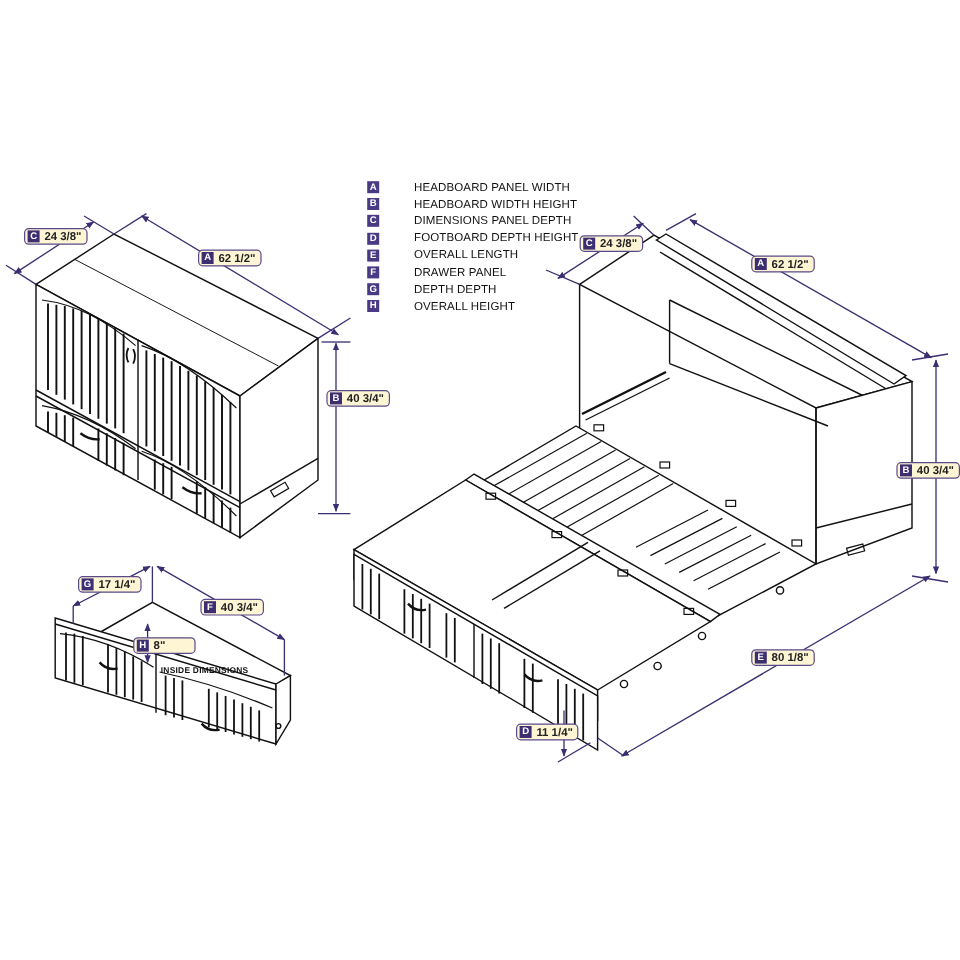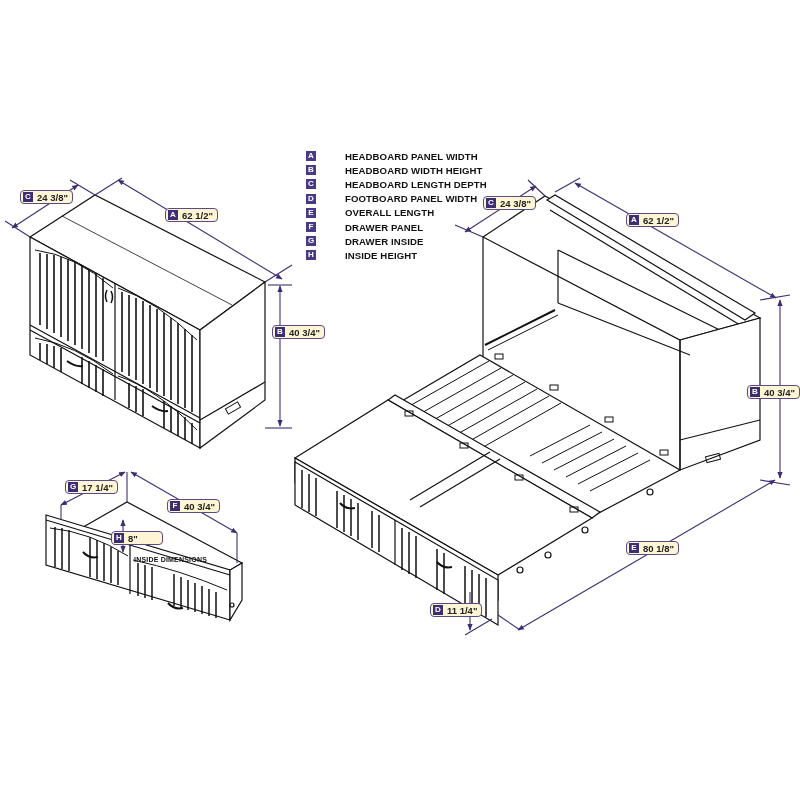--- a/index.html
+++ b/index.html
@@ -1,21 +1,21 @@
 <!DOCTYPE html>
 <html><head>
 <meta charset="utf-8">
 <style>
   html, body { margin: 0; padding: 0; background: #ffffff; }
   body { width: 800px; height: 800px; position: relative; overflow: hidden; font-family: "Liberation Sans", sans-serif; }
   #canvas { position: absolute; left: 0; top: 0; width: 800px; height: 800px; }
   .legend { position: absolute; left: 306px; top: 149px; }
   .legend-row { display: flex; align-items: center; height: 14.2px; }
   .legend-key { width: 10px; height: 10px; background: #4a3a86; color: #fff; font-size: 8px; font-weight: bold; display: flex; align-items: center; justify-content: center; margin-right: 5px; line-height: 1; }
-  .legend-text { font-size: 9.6px; font-weight: bold; color: #111; letter-spacing: 0.1px; white-space: nowrap; padding-left: 24px; }
+  .legend-text { font-size: 9.6px; font-weight: normal; color: #111; letter-spacing: 0.1px; white-space: nowrap; padding-left: 24px; }
   .badge { position: absolute; display: flex; align-items: center; height: 14px; border: 1.3px solid #5a4a8a; border-radius: 4px; background: #fdf5d3; padding: 0 4px 0 2px; box-sizing: border-box; }
   .badge-key { width: 10px; height: 10px; background: #3d2e72; color: #fff; font-size: 8px; font-weight: bold; display: flex; align-items: center; justify-content: center; margin-right: 4px; line-height: 1; }
   .badge-val { font-size: 9.5px; font-weight: bold; color: #222; white-space: nowrap; }
   .note { position: absolute; font-size: 7px; font-weight: bold; color: #111; white-space: nowrap; letter-spacing: 0.2px; }
 </style>
 </head>
 <body>
 
 <svg id="canvas" viewBox="0 0 800 800" xmlns="http://www.w3.org/2000/svg">
   <defs>
@@ -256,41 +256,41 @@
   <div class="legend-row">
       <span class="legend-key">A</span>
       <span class="legend-text">HEADBOARD PANEL WIDTH</span>
     </div>
   <div class="legend-row">
       <span class="legend-key">B</span>
       <span class="legend-text">HEADBOARD WIDTH HEIGHT</span>
     </div>
   <div class="legend-row">
       <span class="legend-key">C</span>
-      <span class="legend-text">HEADBOARD LENGTH DEPTH</span>
+      <span class="legend-text">DIMENSIONS PANEL DEPTH</span>
     </div>
   <div class="legend-row">
       <span class="legend-key">D</span>
-      <span class="legend-text">FOOTBOARD PANEL WIDTH</span>
+      <span class="legend-text">FOOTBOARD DEPTH HEIGHT</span>
     </div>
   <div class="legend-row">
       <span class="legend-key">E</span>
       <span class="legend-text">OVERALL LENGTH</span>
     </div>
   <div class="legend-row">
       <span class="legend-key">F</span>
       <span class="legend-text">DRAWER PANEL</span>
     </div>
   <div class="legend-row">
       <span class="legend-key">G</span>
-      <span class="legend-text">DRAWER INSIDE</span>
+      <span class="legend-text">DEPTH DEPTH</span>
     </div>
   <div class="legend-row">
       <span class="legend-key">H</span>
-      <span class="legend-text">INSIDE HEIGHT</span>
+      <span class="legend-text">OVERALL HEIGHT</span>
     </div>
 </div>
 
 <div class="badge" style="left:20px; top:190px;">
   <span class="badge-key">C</span>
   <span class="badge-val">24 3/8"</span>
 </div>
 <div class="badge" style="left:165px; top:208px;">
   <span class="badge-key">A</span>
   <span class="badge-val">62 1/2"</span>

